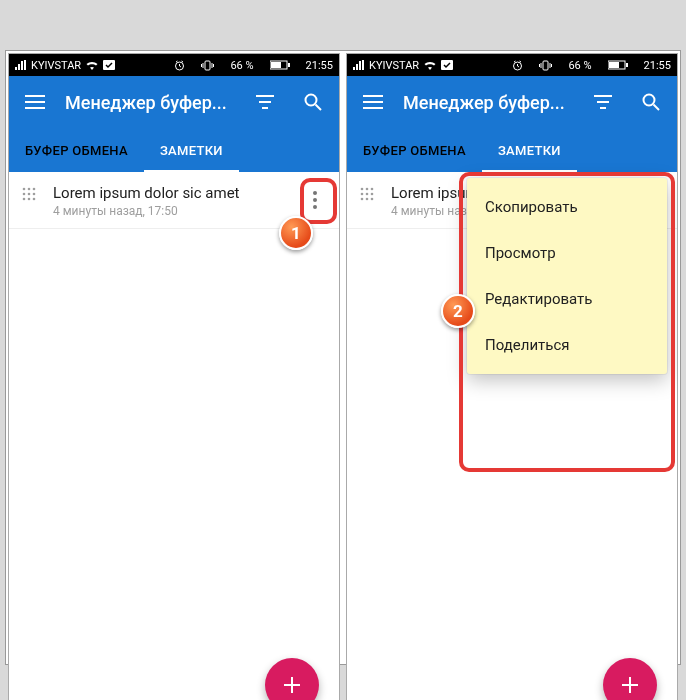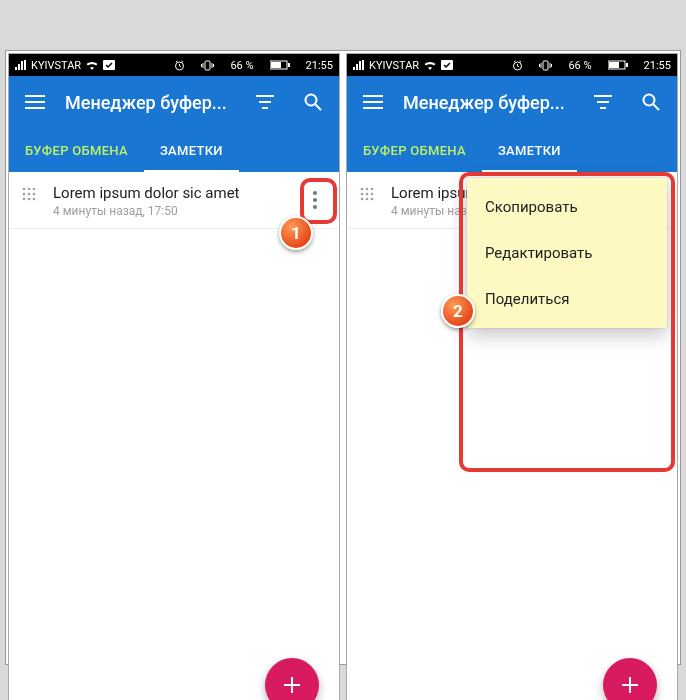--- a/index.html
+++ b/index.html
@@ -70,21 +70,21 @@
     color:#fff;
   }
 
   
   .tabs {
     background: #1976D2;
     display: flex;
     height: 44px;
   }
   .tab {
-    color: #bef264;
+    color: #000000;
     font-size: 13px;
     font-weight: 500;
     padding: 0 16px;
     display:flex; align-items:center;
     position: relative;
     letter-spacing: .3px;
   }
   .tab.active { color: #fff; }
   .tab.active::after {
     content:"";
@@ -382,20 +382,21 @@
         </svg>
       </div>
       <div class="note-body">
         <div class="note-title">Lorem ipsum do</div>
         <div class="note-time">4 минуты назад, 21</div>
       </div>
     </div>
 
     <div class="context-menu">
       <div class="menu-item">Скопировать</div>
+      <div class="menu-item">Просмотр</div>
       <div class="menu-item">Редактировать</div>
       <div class="menu-item">Поделиться</div>
     </div>
 
     <div class="fab">
       <svg width="20" height="20" viewBox="0 0 20 20">
           <path d="M10 2v16M2 10h16" stroke="#fff" stroke-width="2"></path>
         </svg>
     </div>
 

